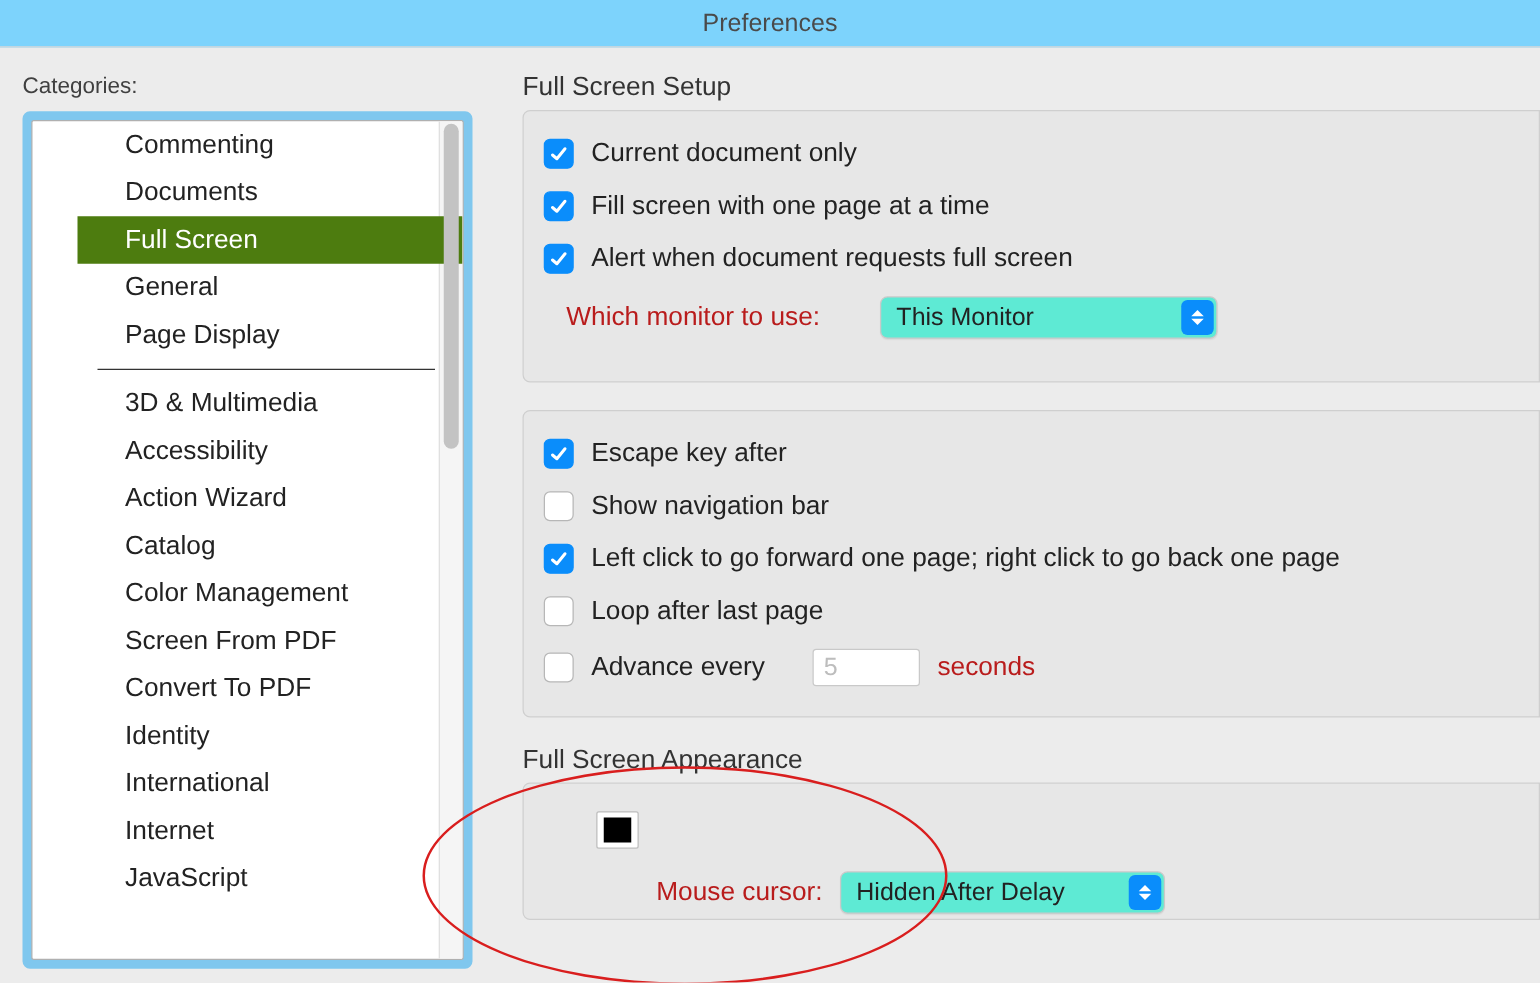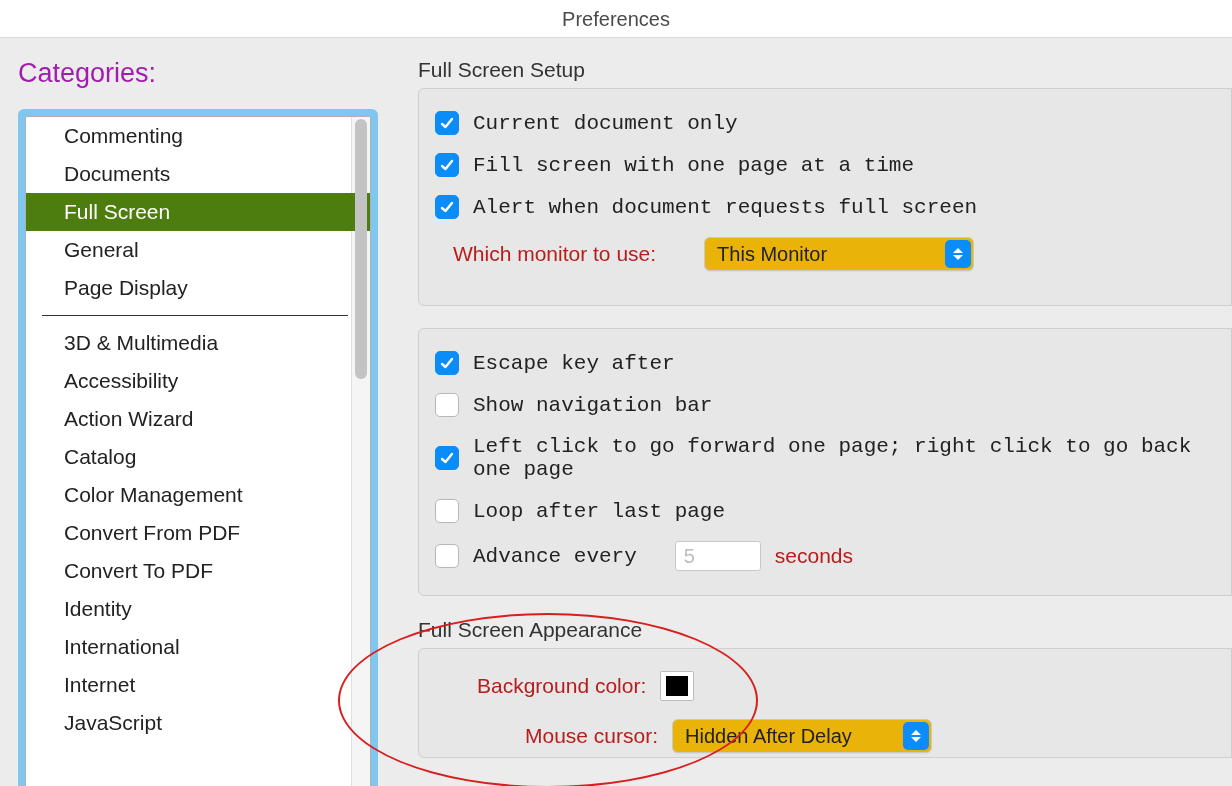--- a/index.html
+++ b/index.html
@@ -13,49 +13,50 @@
     height: 786px;
     overflow: hidden;
     position: relative;
   }
   .titlebar {
     height: 38px;
     line-height: 38px;
     text-align: center;
     color: #4a4a4a;
     font-size: 20px;
-    background: #ffffff;
+    background: #7dd3fc;
     border-bottom: 1px solid #d8d8d8;
   }
   .body-area {
     display: flex;
     height: calc(786px - 38px);
     padding: 20px 0 0 18px;
   }
   .sidebar-col {
     width: 360px;
   }
   .sidebar-label {
-    font-size: 27px;
-    margin-bottom: 20px;
-    color: #a21caf;
+    font-size: 18px;
+    margin-bottom: 10px;
+    color: #404040;
   }
   .category-wrap {
     border: 4px solid #7fc7ee;
     border-radius: 6px;
     padding: 3px;
     background: #7fc7ee;
   }
   .category-list {
     background: #fff;
     border: 1px solid #b0b0b0;
     border-radius: 2px;
     height: 672px;
     overflow: hidden;
     position: relative;
+    padding-left: 36px;
   }
   .category-list::after {
     
     content: "";
     position: absolute;
     right: 0; top: 0; bottom: 0;
     width: 18px;
     background: #f5f5f5;
     border-left: 1px solid #e0e0e0;
   }
@@ -127,28 +128,27 @@
   }
   .checkbox.checked {
     background: #0a8dfb;
     border-color: #0a8dfb;
   }
   .checkbox.checked svg { display: block; }
   .checkbox svg { display: none; }
   .cb-label {
     font-size: 21px;
     color: #222;
-    font-family: Liberation Mono, monospace;
   }
   .indented { padding-left: 18px; }
   .select {
     display: inline-flex;
     align-items: center;
     justify-content: space-between;
-    background: #eab308;
+    background: #5eead4;
     border: 1px solid #c9c9c9;
     border-radius: 6px;
     height: 34px;
     padding: 0 2px 0 12px;
     font-size: 20px;
     color: #222;
     min-width: 260px;
     box-shadow: 0 1px 1px rgba(0,0,0,0.06);
   }
   .select .arrow-btn {
@@ -224,21 +224,21 @@
         <div class="cat-item">General</div>
         <div class="cat-item">Page Display</div>
 
         <hr class="cat-divider">
 
         <div class="cat-item">3D &amp; Multimedia</div>
         <div class="cat-item">Accessibility</div>
         <div class="cat-item">Action Wizard</div>
         <div class="cat-item">Catalog</div>
         <div class="cat-item">Color Management</div>
-        <div class="cat-item">Convert From PDF</div>
+        <div class="cat-item">Screen From PDF</div>
         <div class="cat-item">Convert To PDF</div>
         <div class="cat-item">Identity</div>
         <div class="cat-item">International</div>
         <div class="cat-item">Internet</div>
         <div class="cat-item">JavaScript</div>
       </div>
     </div>
   </div>
 
   <div class="main-col">
@@ -318,21 +318,20 @@
         <span class="cb-label">Advance every</span>
         <span style="width:10px"></span>
         <span class="num-input">5</span>
         <span class="label-text">seconds</span>
       </div>
     </div>
 
     <div class="section-title">Full Screen Appearance</div>
     <div class="panel" style="padding-bottom:4px">
       <div class="row" style="padding-left:42px">
-        <span class="label-text">Background color:</span>
         <span class="color-swatch">
           <span class="inner"></span>
         </span>
       </div>
       <div class="row" style="padding-left:90px; margin-bottom:0">
         <span class="label-text">Mouse cursor:</span>
         <span class="select" style="min-width:260px">
           <span>Hidden After Delay</span>
           <span class="arrow-btn">
             <span class="tri up"></span>

